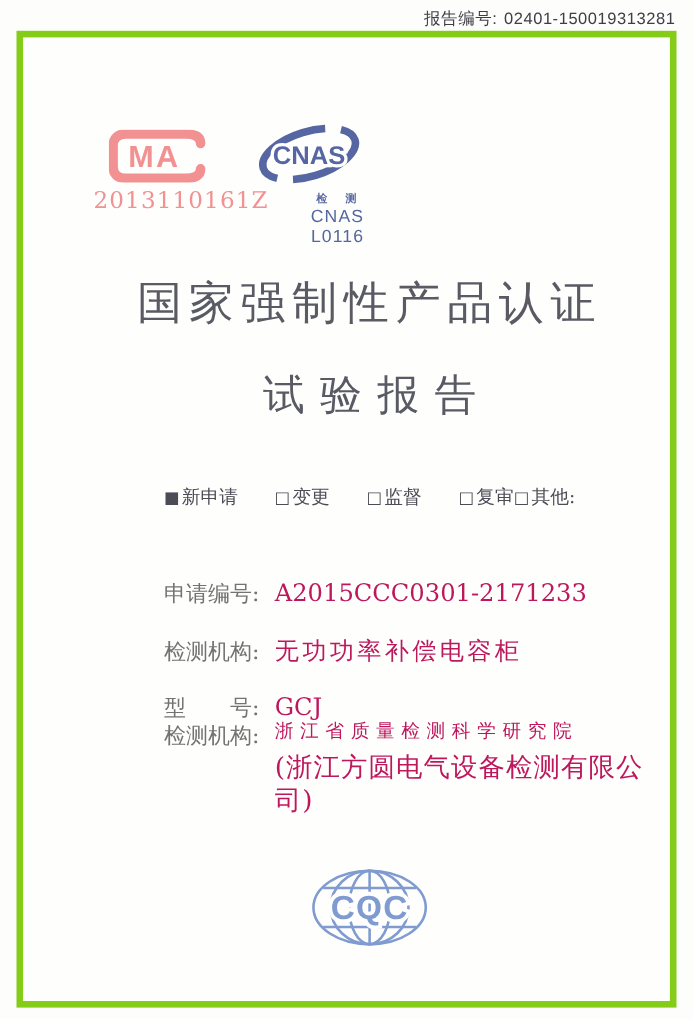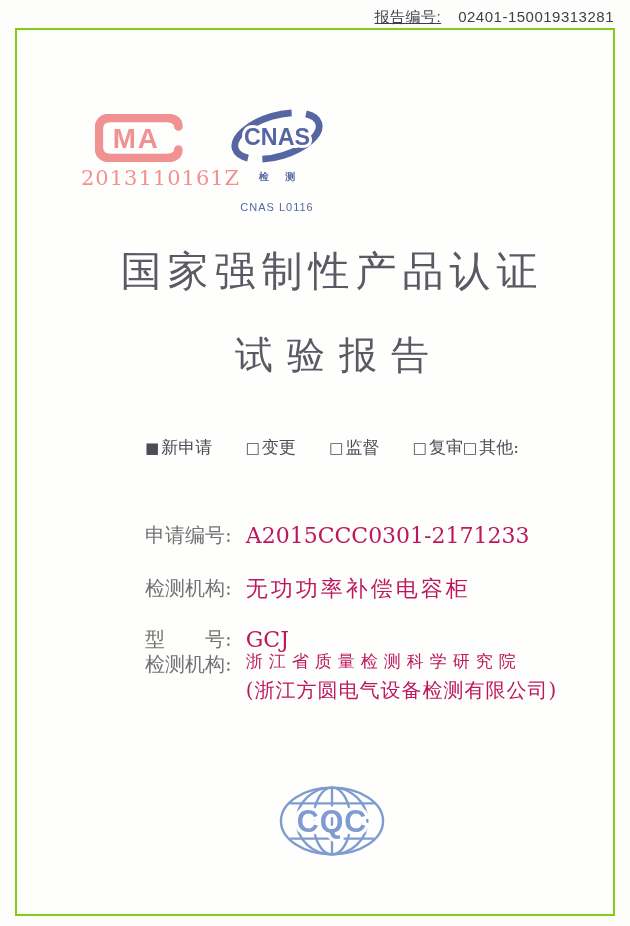--- a/index.html
+++ b/index.html
@@ -4,42 +4,42 @@
 <style>
   html,body{margin:0;padding:0;background:#ffffff;}
   .page{
     position:relative;width:630px;height:926px;background:#fdfdfc;overflow:hidden;
     font-family:"DejaVu Serif","Liberation Serif",serif;color:#52525c;
   }
   .report-no{
     position:absolute;top:8px;right:16px;font-size:15px;color:#3e3e46;
     font-family:"Liberation Sans","DejaVu Sans",sans-serif;letter-spacing:.5px;
   }
-  .report-no .lbl{margin-right:17px;text-decoration:underline;}
+  .report-no .lbl{margin-right:6px;}
   .frame{
     position:absolute;left:15px;top:28px;width:600px;height:888px;
-    border:2px solid #84cc16;box-sizing:border-box;background:#fefefd;
+    border:6px solid #84cc16;box-sizing:border-box;background:#fefefd;
   }
   
   .cma{position:absolute;left:78px;top:84px;width:112px;}
   .cma svg{display:block;}
   .cma-number{
     position:absolute;left:-14px;top:52px;width:140px;text-align:center;
     font-size:21px;letter-spacing:1px;color:#f19191;
     font-family:"DejaVu Serif","Liberation Serif",serif;
   }
   
-  .cnas{position:absolute;left:210px;top:74px;width:100px;text-align:center;}
+  .cnas{position:absolute;left:210px;top:74px;width:100px;text-align:right;}
   .cnas svg{display:block;margin:0 auto;}
   .cnas-sub1{
     margin-top:2px;font-size:10px;letter-spacing:7px;padding-left:7px;
     color:#5a6ba3;font-weight:bold;font-family:Liberation Serif, serif;
   }
   .cnas-sub2{
-    margin-top:17px;font-size:11px;color:#55679f;letter-spacing:1px;
+    margin-top:1px;font-size:16px;color:#55679f;letter-spacing:1px;
     font-family:"Liberation Sans","DejaVu Sans",sans-serif;
   }
   .title1{
     position:absolute;left:0;top:214px;width:630px;margin:0;text-align:center;
     font-size:41px;font-weight:normal;letter-spacing:6px;color:#5a5a64;
   }
   .title2{
     position:absolute;left:0;top:300px;width:630px;margin:0;text-align:center;
     font-size:38px;font-weight:normal;letter-spacing:14px;text-indent:14px;color:#5a5a64;
   }
@@ -56,21 +56,21 @@
   .frow .flabel{
     font-size:20px;color:#737373;min-width:86px;white-space:nowrap;flex:0 0 auto;
   }
   .frow .fvalue{font-size:22px;color:#be185d;margin-left:14px;line-height:1.25;}
   .frow.r1{top:492px;}
   .frow.r2{top:545px;}
   .frow.r3{top:596px;}
   .frow.r4{top:621px;}
   .v-cn{font-size:21px;letter-spacing:3px;}
   .v-org1{display:block;font-size:17px;letter-spacing:6px;}
-  .v-org2{display:block;font-size:20px;letter-spacing:1px;margin-top:6px;}
+  .v-org2{display:block;font-size:24px;letter-spacing:1px;margin-top:6px;}
   .cqc{position:absolute;left:261px;top:754px;width:108px;height:74px;}
 </style>
 </head>
 <body>
 
 <div class="page">
 
   <div class="report-no">
     <span class="lbl">报告编号:</span><span>02401-150019313281</span>
   </div>

